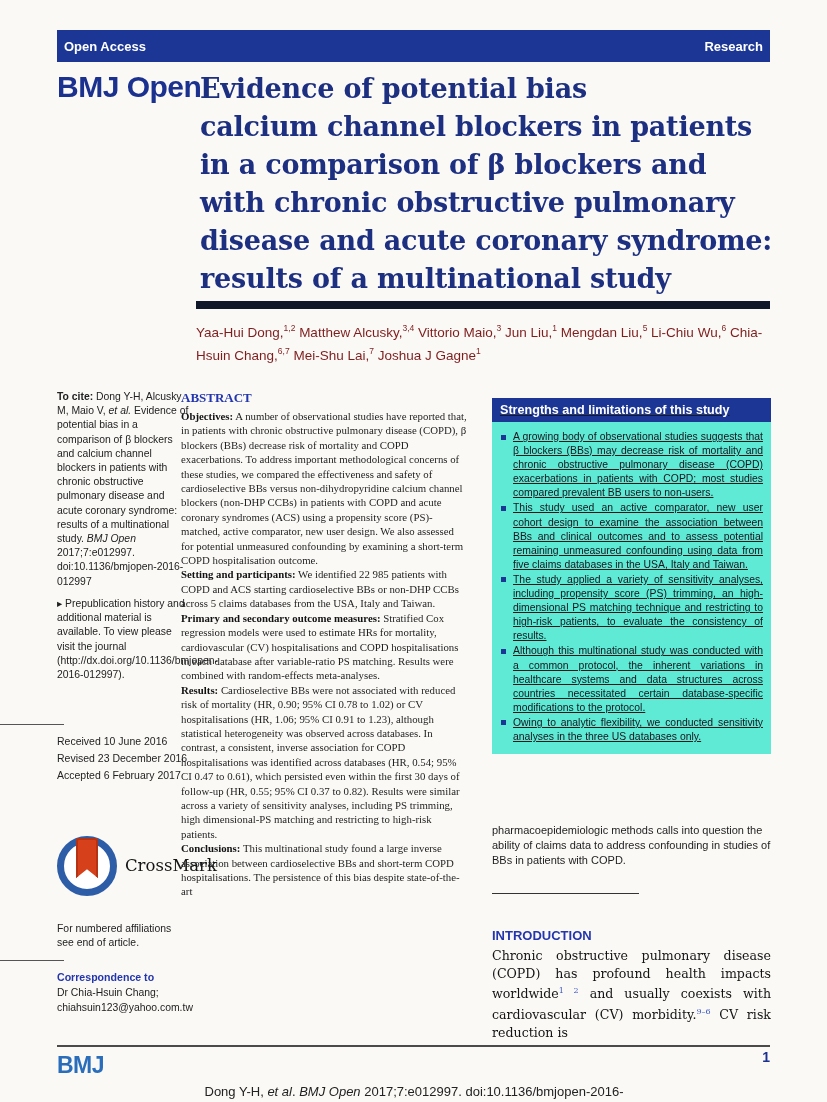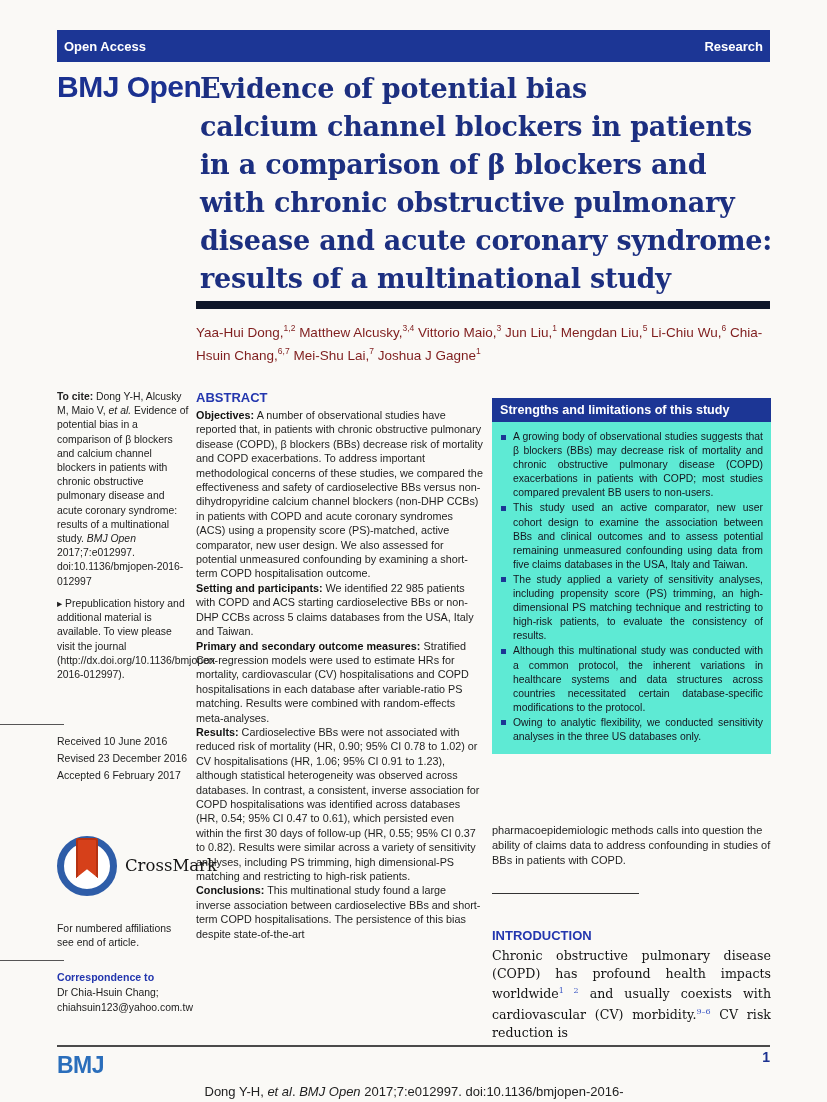--- a/index.html
+++ b/index.html
@@ -44,26 +44,26 @@
   .corresp-label{color:#2336ae;font-weight:bold;font-size:10.6px;}
   .rb{font-weight:bold;}
   .ri{font-style:italic;}
   .rlink{color:#3b57c4;}
   sup.rlink{color:#3b57c4;}
   
   .cm-circle{width:46px;height:46px;border-radius:50%;border:7px solid #2e5da8;background:#fff;position:relative;flex:0 0 auto;}
   .cm-ribbon{position:absolute;left:50%;transform:translateX(-50%);top:-5px;width:22px;height:40px;background:#d6401a;clip-path:polygon(0 0,100% 0,100% 100%,50% 78%,0 100%);border-radius:3px 3px 0 0;box-shadow:inset 0 0 0 2px #b53212;}
   .cm-text{font-family:"DejaVu Serif","Liberation Serif",serif;font-size:16.5px;color:#151515;margin-left:8px;}
   
-  .abstract{left:196px;top:390px;width:287px;}
+  .abstract{left:181px;top:390px;width:287px;font-family:Liberation Serif, serif;}
   .abs-heading{color:#2336ae;font-weight:bold;font-size:13px;margin:0 0 3px 0;}
   .abs-sec{margin:0;font-size:10.8px;line-height:14.4px;color:#1e1e1e;}
   .abs-label{font-weight:bold;color:#111;}
   
-  .sbox{left:492px;top:398px;width:279px;}
+  .sbox{left:492px;top:398px;width:279px;text-decoration:underline;}
   .sbox-head{background:#1c3695;color:#fff;font-weight:bold;font-size:12.6px;padding:5px 8px 5px 8px;}
   .sbox-body{background:#5eead4;padding:8px 8px 9px 8px;}
   .sbox-body ul{margin:0;padding:0;list-style:none;}
   .sbox-body li{position:relative;padding-left:13px;font-size:10.4px;line-height:14.1px;text-align:justify;color:#15151e;margin-bottom:1px;}
   .sbox-body li::before{content:"";position:absolute;left:1px;top:4.5px;width:5px;height:5px;background:#1c3695;}
   
   .rc-cont{left:492px;top:823px;width:279px;font-size:11px;line-height:15px;color:#1e1e1e;}
   .rc-rule{left:492px;top:893px;width:147px;border-top:1.5px solid #333;}
   .intro-heading{left:492px;top:928px;color:#2336ae;font-weight:bold;font-size:13px;}
   .intro-para{

